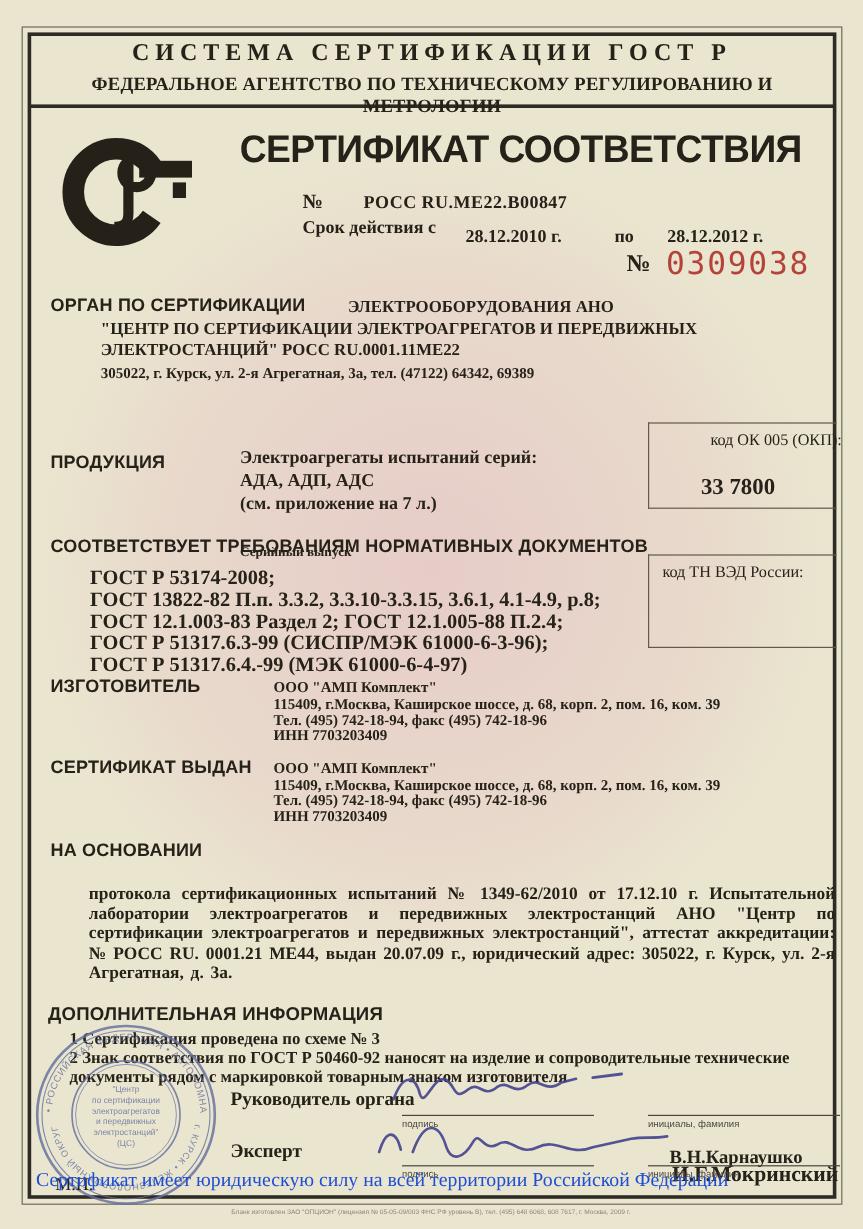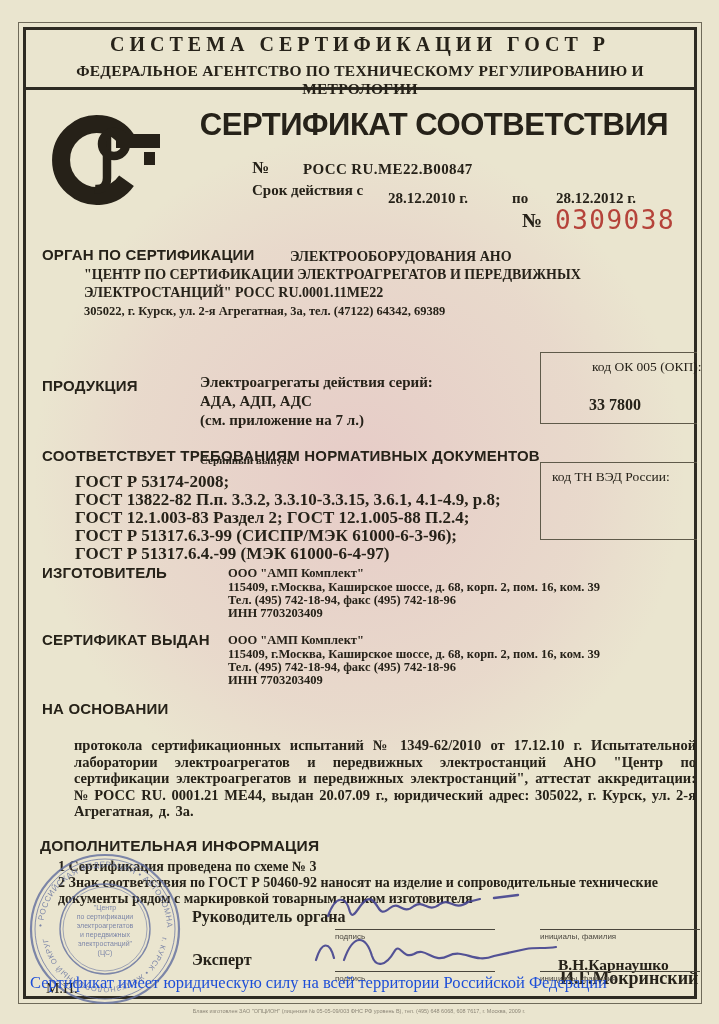--- a/index.html
+++ b/index.html
@@ -40,21 +40,21 @@
 
   .product-label{left:42px;top:377px;}
   .prod-l0{left:200px;top:374px;font-size:15px;}
   .prod-l1{left:200px;top:393px;font-size:15px;}
   .prod-l2{left:200px;top:412px;font-size:15px;}
   .prod-issue{left:200px;top:440px;font-size:11px;margin-top:14px;}
 
   .code-box{border-top:1px solid #5f5a4a;border-left:1px solid #5f5a4a;border-bottom:1px solid #5f5a4a;}
   .okp-box{left:540px;top:352px;width:156px;height:70px;}
   .okp-label{left:552px;top:359px;font-size:13.5px;margin-left:40px;}
-  .okp-code{left:540px;top:396px;width:150px;text-align:center;font-size:16px;}
+  .okp-code{left:540px;top:396px;width:150px;text-align:center;font-size:19px;}
   .tnved-box{left:540px;top:462px;width:156px;height:76px;}
   .tnved-label{left:552px;top:469px;font-size:13.5px;}
 
   .compliance-label{left:42px;top:447px;}
   .gost{left:75px;font-size:17px;white-space:nowrap;}
   .gost0{top:472px;}.gost1{top:490px;}.gost2{top:508px;}.gost3{top:526px;}.gost4{top:544px;}
 
   .manuf-label{left:42px;top:564px;}
   .mline{left:228px;font-size:12.5px;white-space:nowrap;}
   .m0{top:566px;}.m1{top:580px;}.m2{top:593px;}.m3{top:606px;}
@@ -127,21 +127,21 @@
 <div class="abs blank-no-sign serifB">№</div>
 <div class="abs blank-number">0309038</div>
 
 <div class="abs sec-label organ-label">ОРГАН ПО СЕРТИФИКАЦИИ</div>
 <div class="abs serifB organ-l0">ЭЛЕКТРООБОРУДОВАНИЯ АНО</div>
 <div class="abs serifB organ-l1">"ЦЕНТР ПО СЕРТИФИКАЦИИ ЭЛЕКТРОАГРЕГАТОВ И ПЕРЕДВИЖНЫХ</div>
 <div class="abs serifB organ-l2">ЭЛЕКТРОСТАНЦИЙ"   РОСС RU.0001.11МЕ22</div>
 <div class="abs serifB organ-l3">305022, г. Курск,  ул. 2-я Агрегатная, 3а, тел. (47122) 64342, 69389</div>
 
 <div class="abs sec-label product-label">ПРОДУКЦИЯ</div>
-<div class="abs serifB prod-l0">Электроагрегаты действия серий:</div>
+<div class="abs serifB prod-l0">Электроагрегаты испытаний серий:</div>
 <div class="abs serifB prod-l1">АДА, АДП, АДС</div>
 <div class="abs serifB prod-l2">(см. приложение на 7 л.)</div>
 <div class="abs serifB prod-issue">Серийный выпуск</div>
 
 <div class="abs okp-box code-box"></div>
 <div class="abs okp-label">код ОК 005 (ОКП):</div>
 <div class="abs serifB okp-code">33 7800</div>
 
 <div class="abs sec-label compliance-label">СООТВЕТСТВУЕТ ТРЕБОВАНИЯМ НОРМАТИВНЫХ ДОКУМЕНТОВ</div>
 <div class="abs tnved-box code-box"></div>

